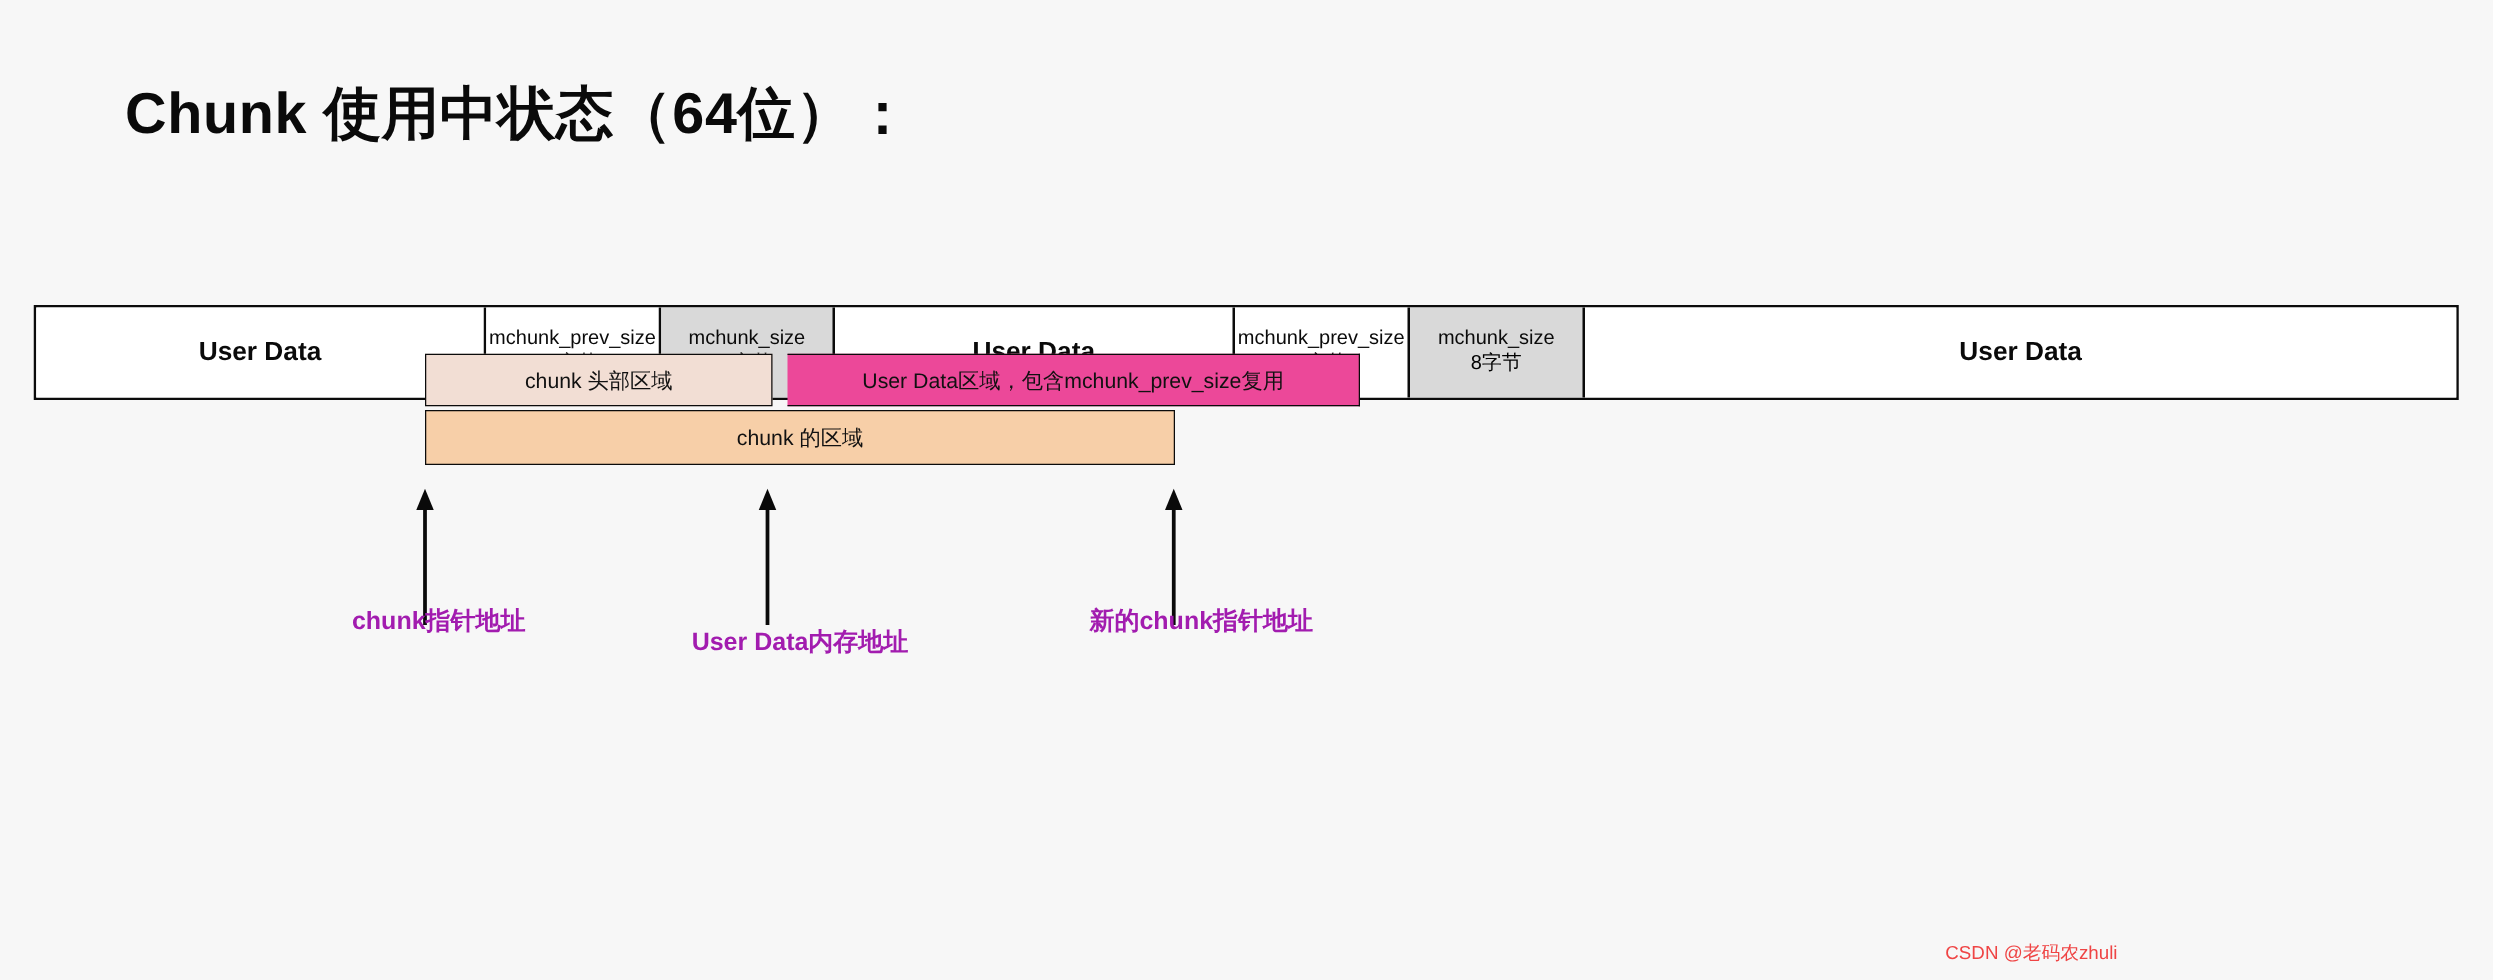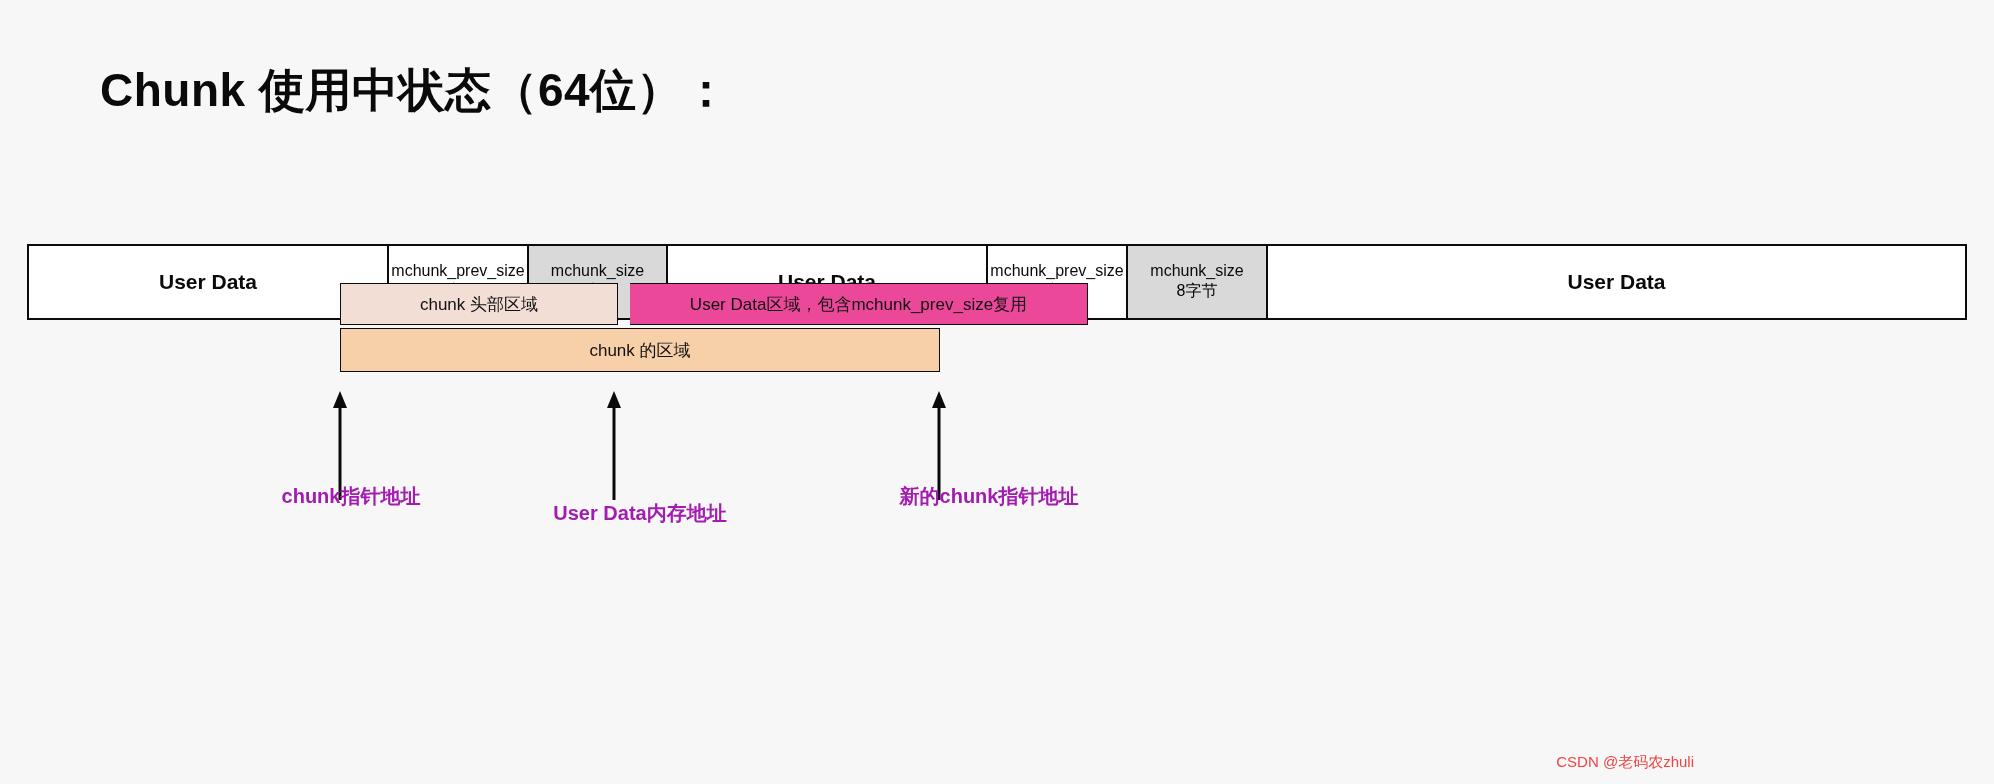--- a/index.html
+++ b/index.html
@@ -138,21 +138,21 @@
   .pointer-label {
     position: absolute;
     font-size: 20px;
     font-weight: bold;
     color: #a21caf;
     white-space: nowrap;
     transform: translateX(-50%);
   }
   #label-1 { left: 351px; top: 483px; }
   #label-2 { left: 640px; top: 500px; text-align: center; }
-  #label-3 { left: 961px; top: 483px; margin-left: 28px; }
+  #label-3 { left: 961px; top: 483px; }
 
   
   #watermark {
     position: absolute;
     right: 22px;
     bottom: 12px;
     font-size: 15px;
     color: #ef4444;
     white-space: nowrap;
   }

